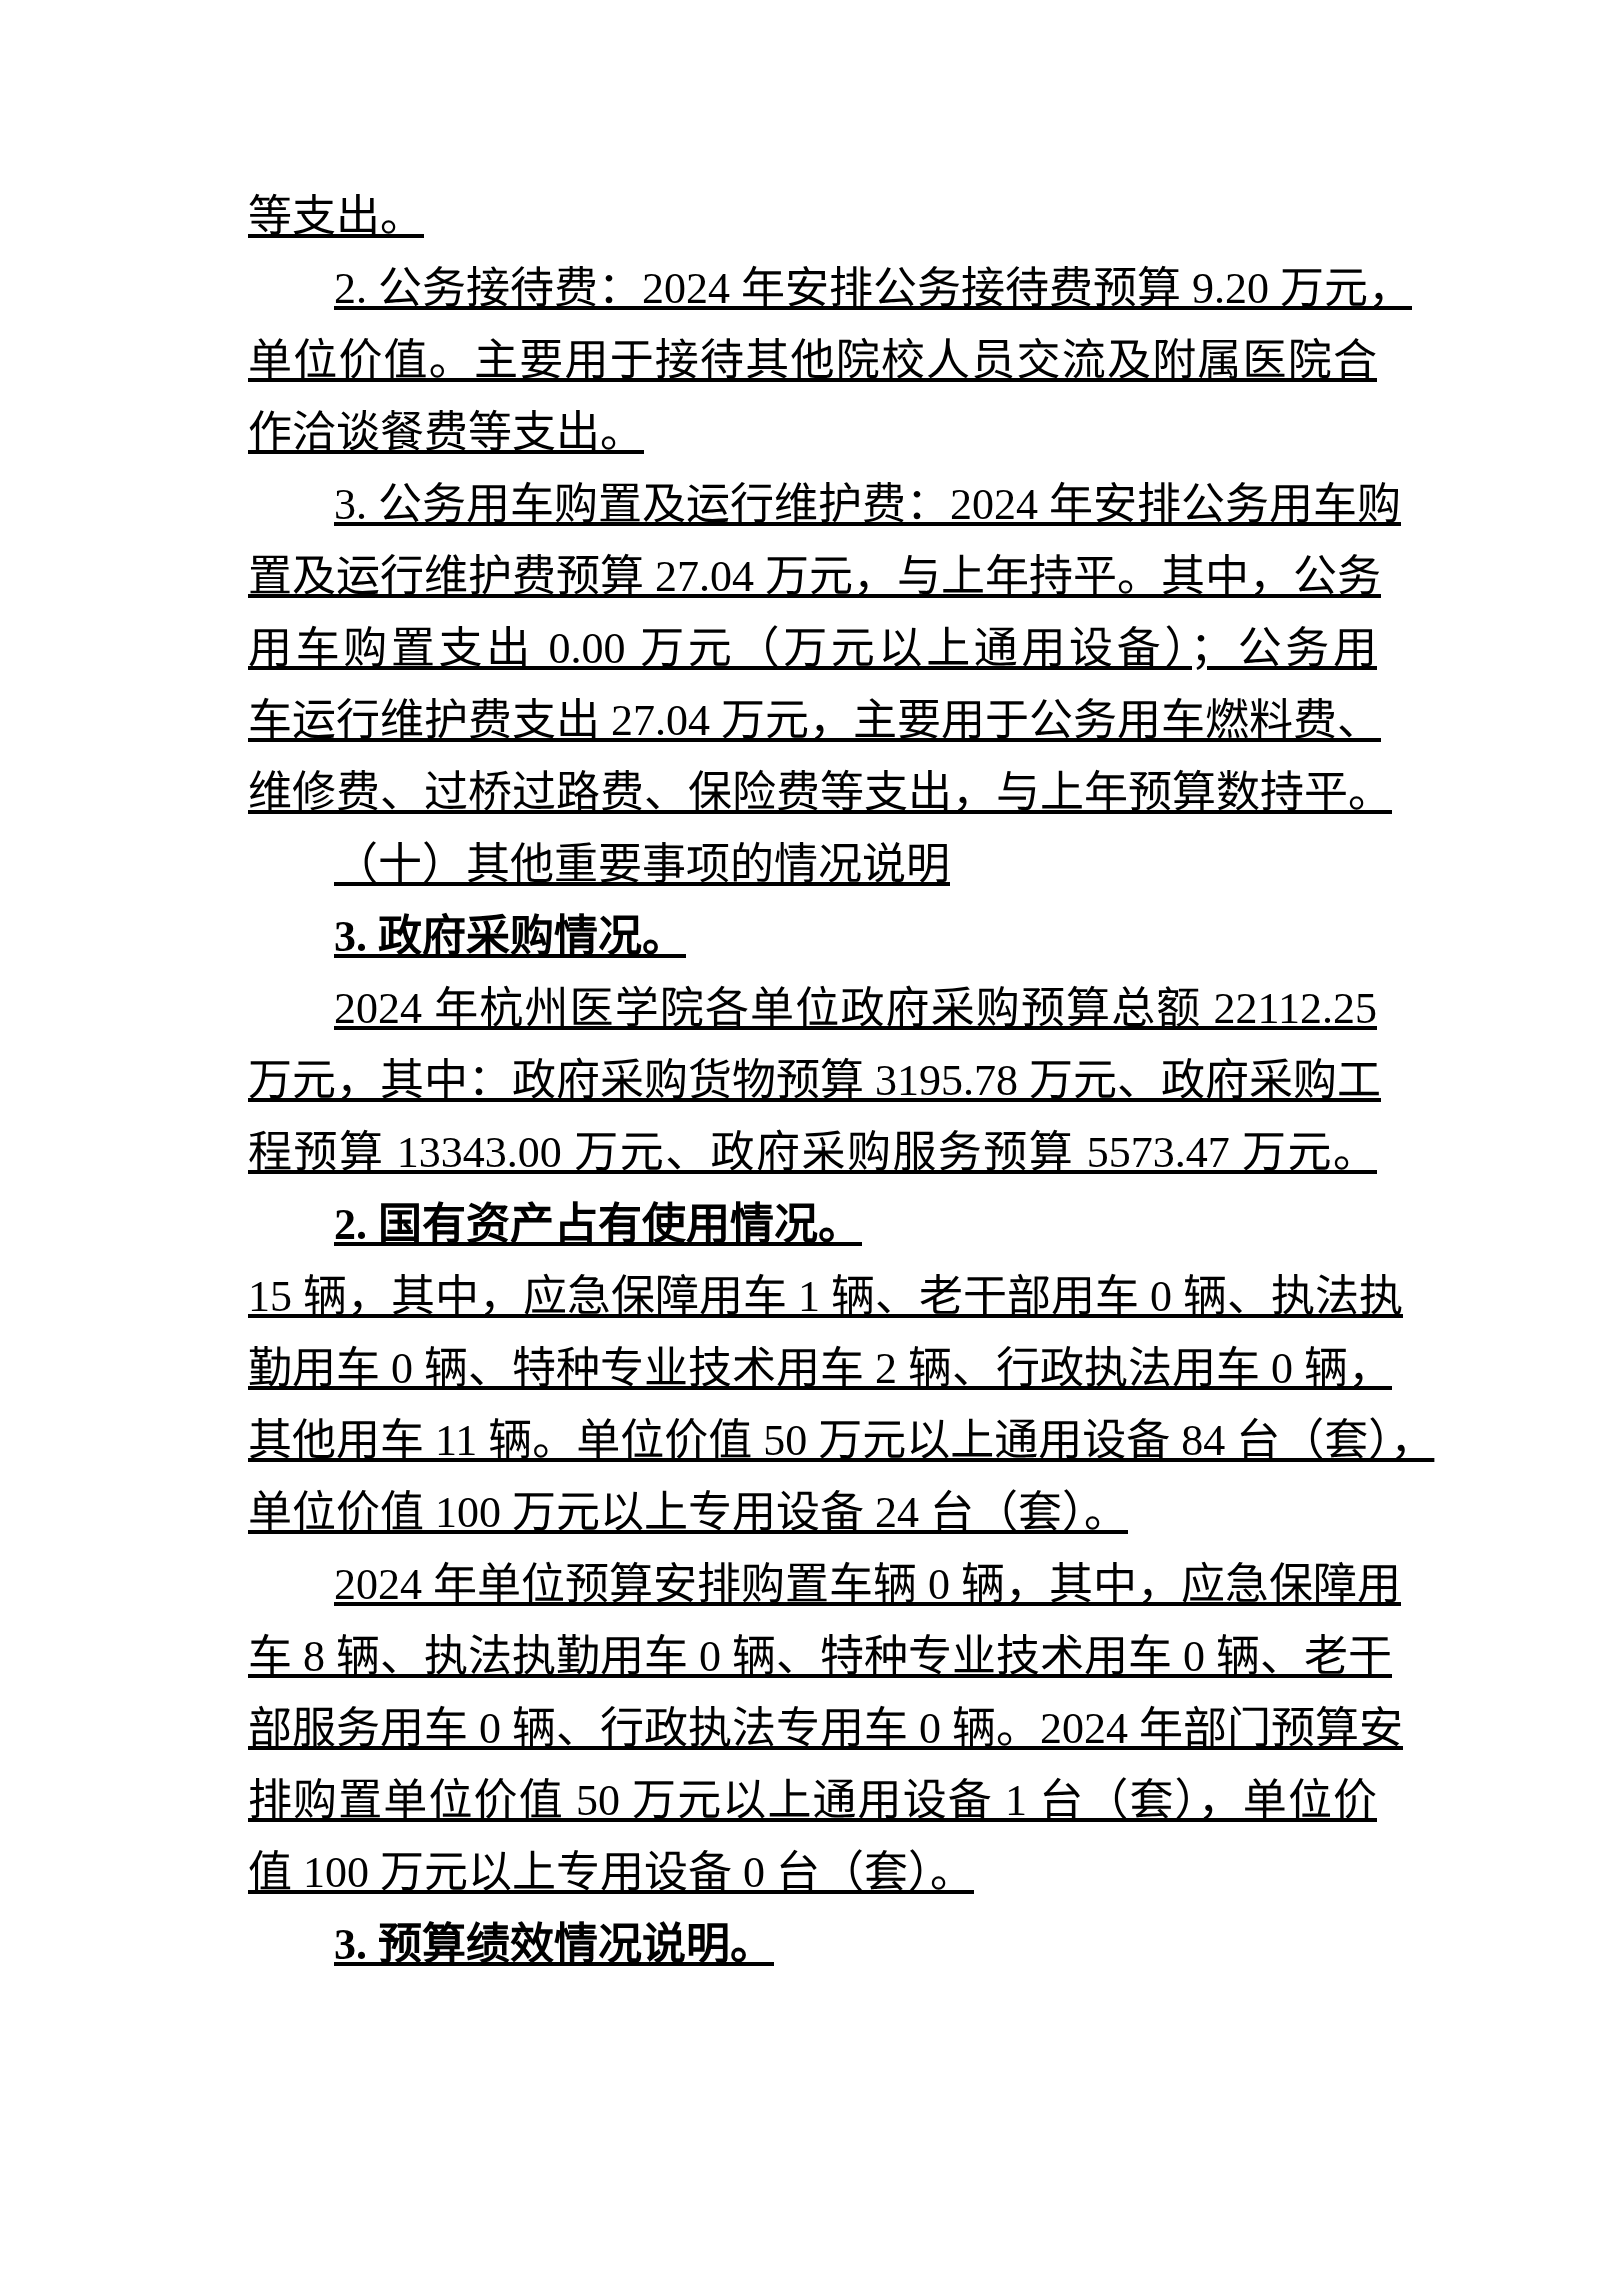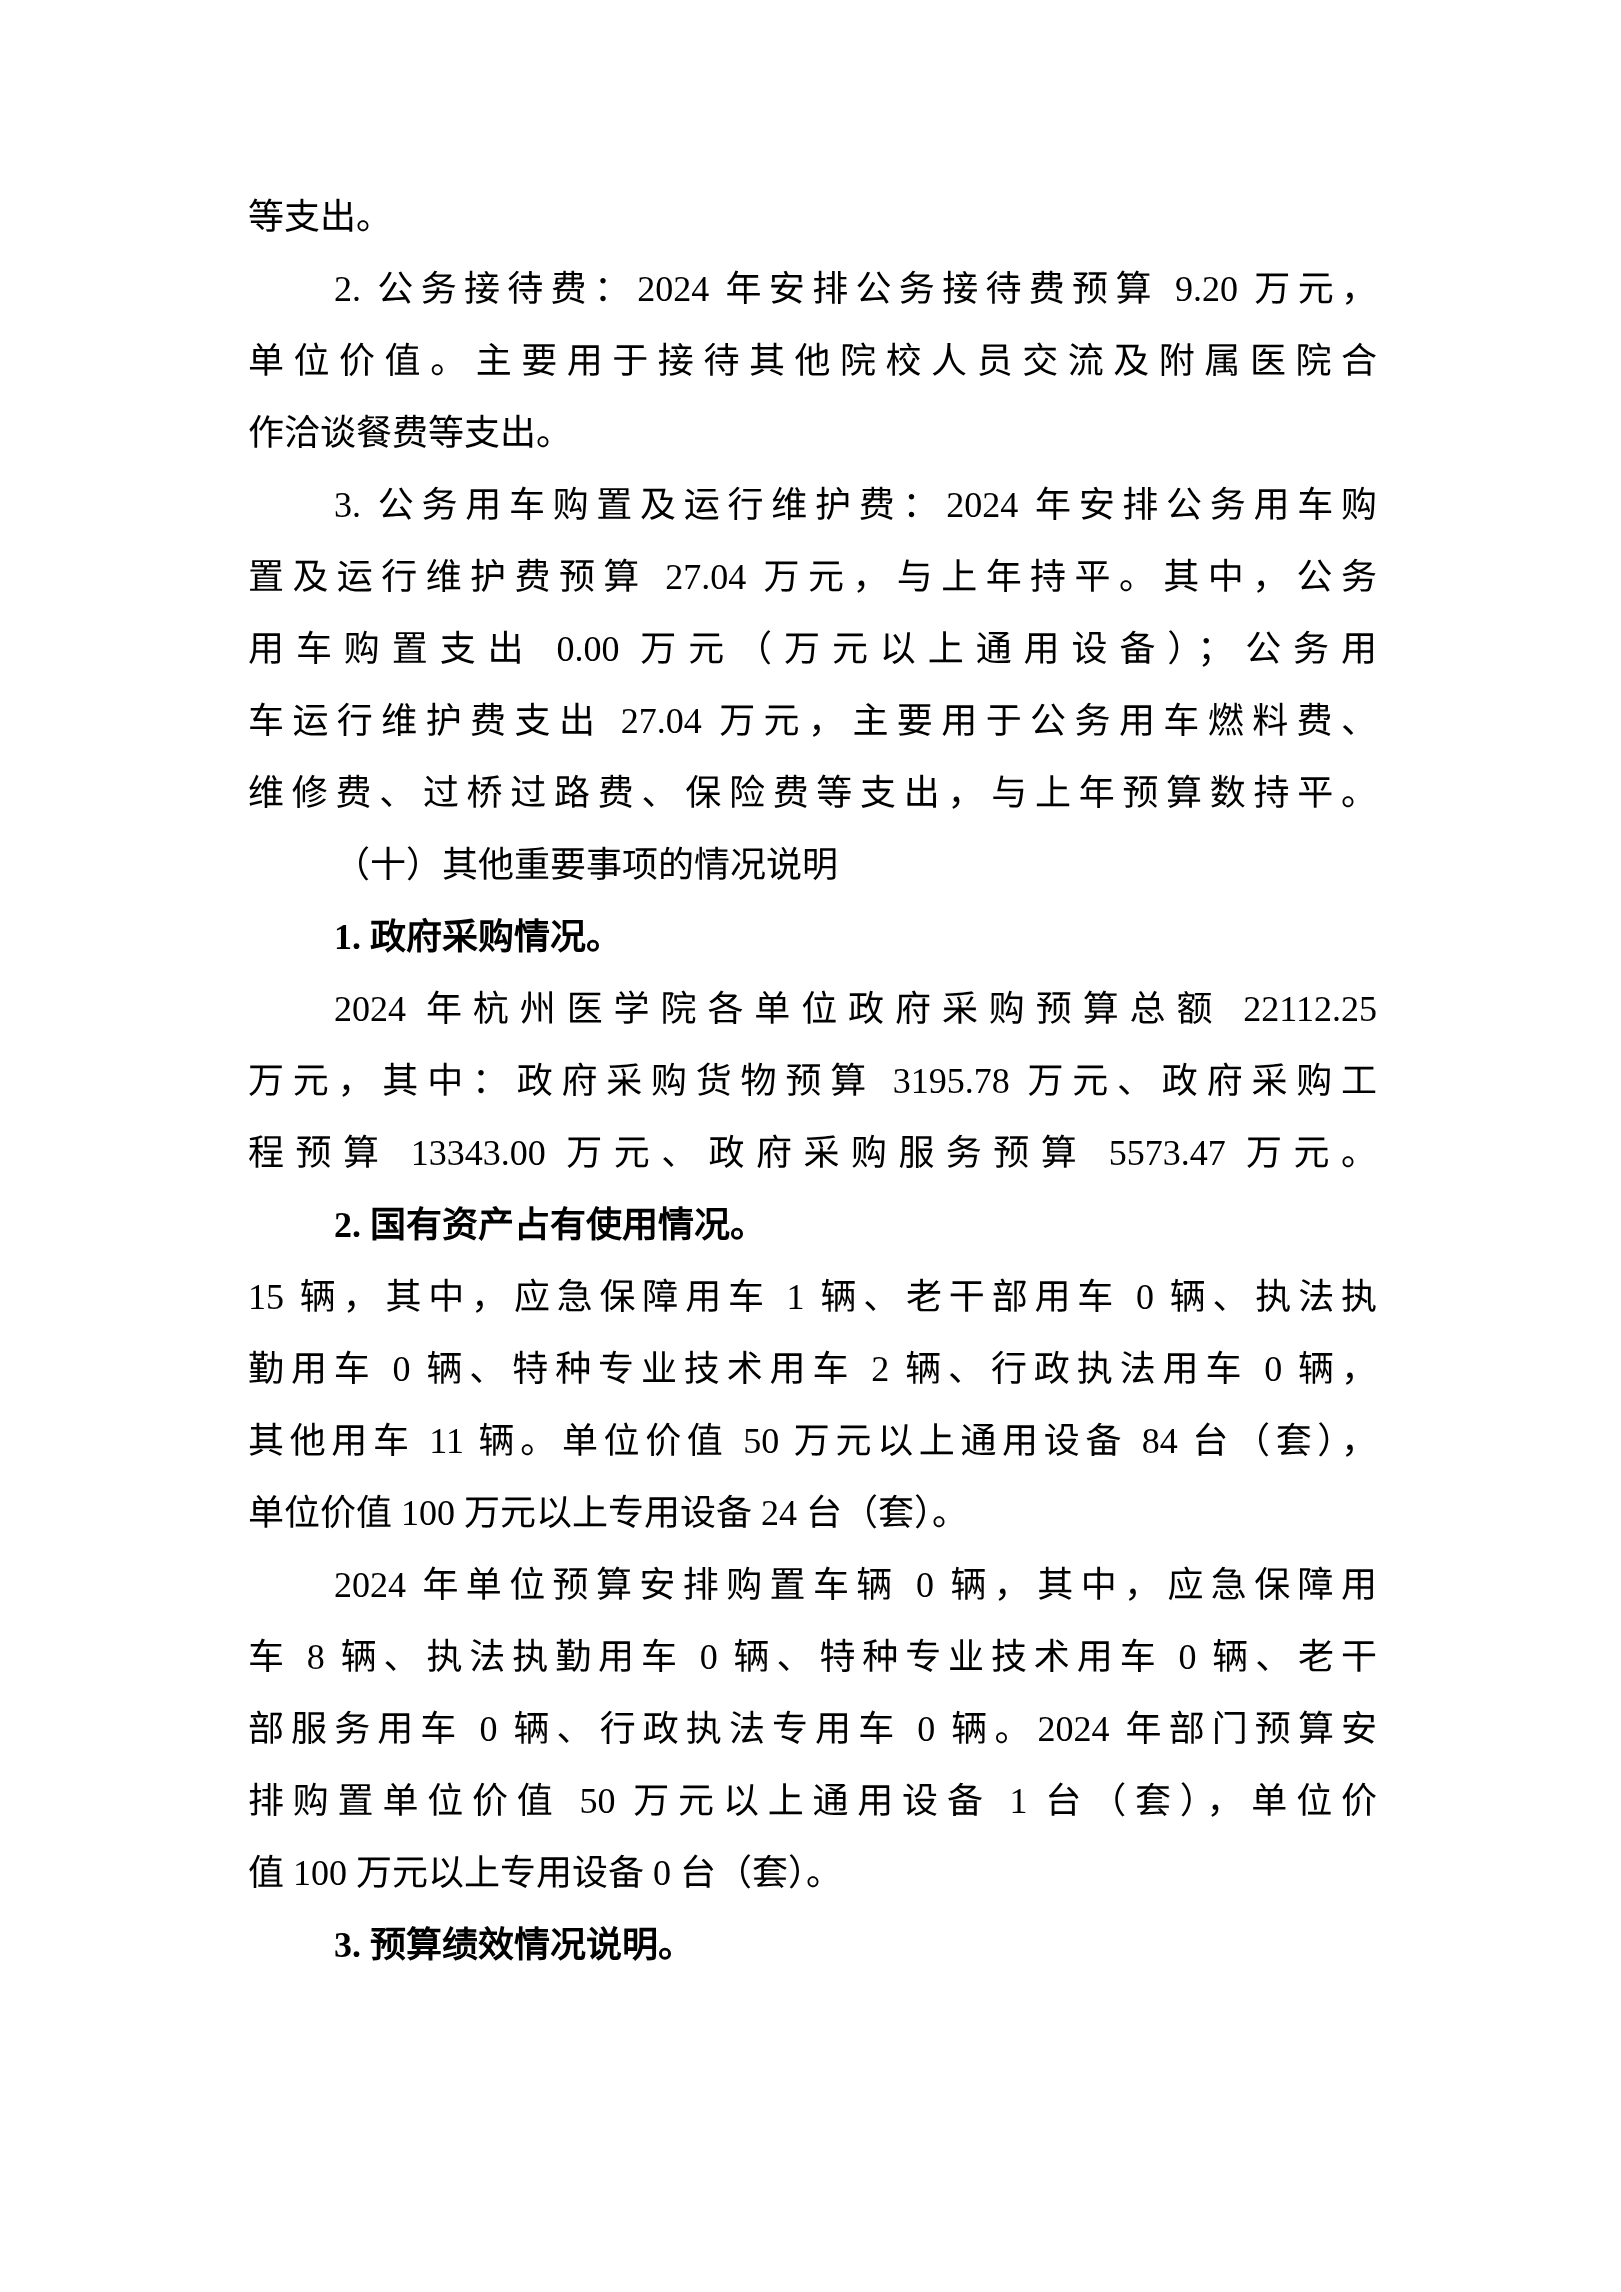--- a/index.html
+++ b/index.html
@@ -18,24 +18,25 @@
     width: 1621px;
     height: 2293px;
     background: #ffffff;
     overflow: hidden;
   }
   .text-column {
     position: absolute;
     left: 248px;
     top: 181px;
     width: 1129px;
-    font-size: 36px;
+    font-size: 44px;
     line-height: 72px;
     color: #000000;
     letter-spacing: 0;
+    text-decoration: underline;
   }
   .line {
     height: 72px;
     white-space: nowrap;
     text-align: left;
   }
   
   .line.fill {
     text-align: justify;
     text-align-last: justify;
@@ -58,21 +59,21 @@
       <div class="line">等支出。</div>
       <div class="line indent fill">2. 公务接待费：2024 年安排公务接待费预算 9.20 万元，</div>
       <div class="line fill">单位价值。主要用于接待其他院校人员交流及附属医院合</div>
       <div class="line">作洽谈餐费等支出。</div>
       <div class="line indent fill">3. 公务用车购置及运行维护费：2024 年安排公务用车购</div>
       <div class="line fill">置及运行维护费预算 27.04 万元，与上年持平。其中，公务</div>
       <div class="line fill">用车购置支出 0.00 万元（万元以上通用设备）；公务用</div>
       <div class="line fill">车运行维护费支出 27.04 万元，主要用于公务用车燃料费、</div>
       <div class="line fill">维修费、过桥过路费、保险费等支出，与上年预算数持平。</div>
       <div class="line indent">（十）其他重要事项的情况说明</div>
-      <div class="line indent bold">1. 政府采购情况。</div>
+      <div class="line indent bold">3. 政府采购情况。</div>
       <div class="line indent fill">2024 年杭州医学院各单位政府采购预算总额 22112.25</div>
       <div class="line fill">万元，其中：政府采购货物预算 3195.78 万元、政府采购工</div>
       <div class="line fill">程预算 13343.00 万元、政府采购服务预算 5573.47 万元。</div>
       <div class="line indent bold">2. 国有资产占有使用情况。</div>
       <div class="line fill">15 辆，其中，应急保障用车 1 辆、老干部用车 0 辆、执法执</div>
       <div class="line fill">勤用车 0 辆、特种专业技术用车 2 辆、行政执法用车 0 辆，</div>
       <div class="line fill">其他用车 11 辆。单位价值 50 万元以上通用设备 84 台（套），</div>
       <div class="line">单位价值 100 万元以上专用设备 24 台（套）。</div>
       <div class="line indent fill">2024 年单位预算安排购置车辆 0 辆，其中，应急保障用</div>
       <div class="line fill">车 8 辆、执法执勤用车 0 辆、特种专业技术用车 0 辆、老干</div>

